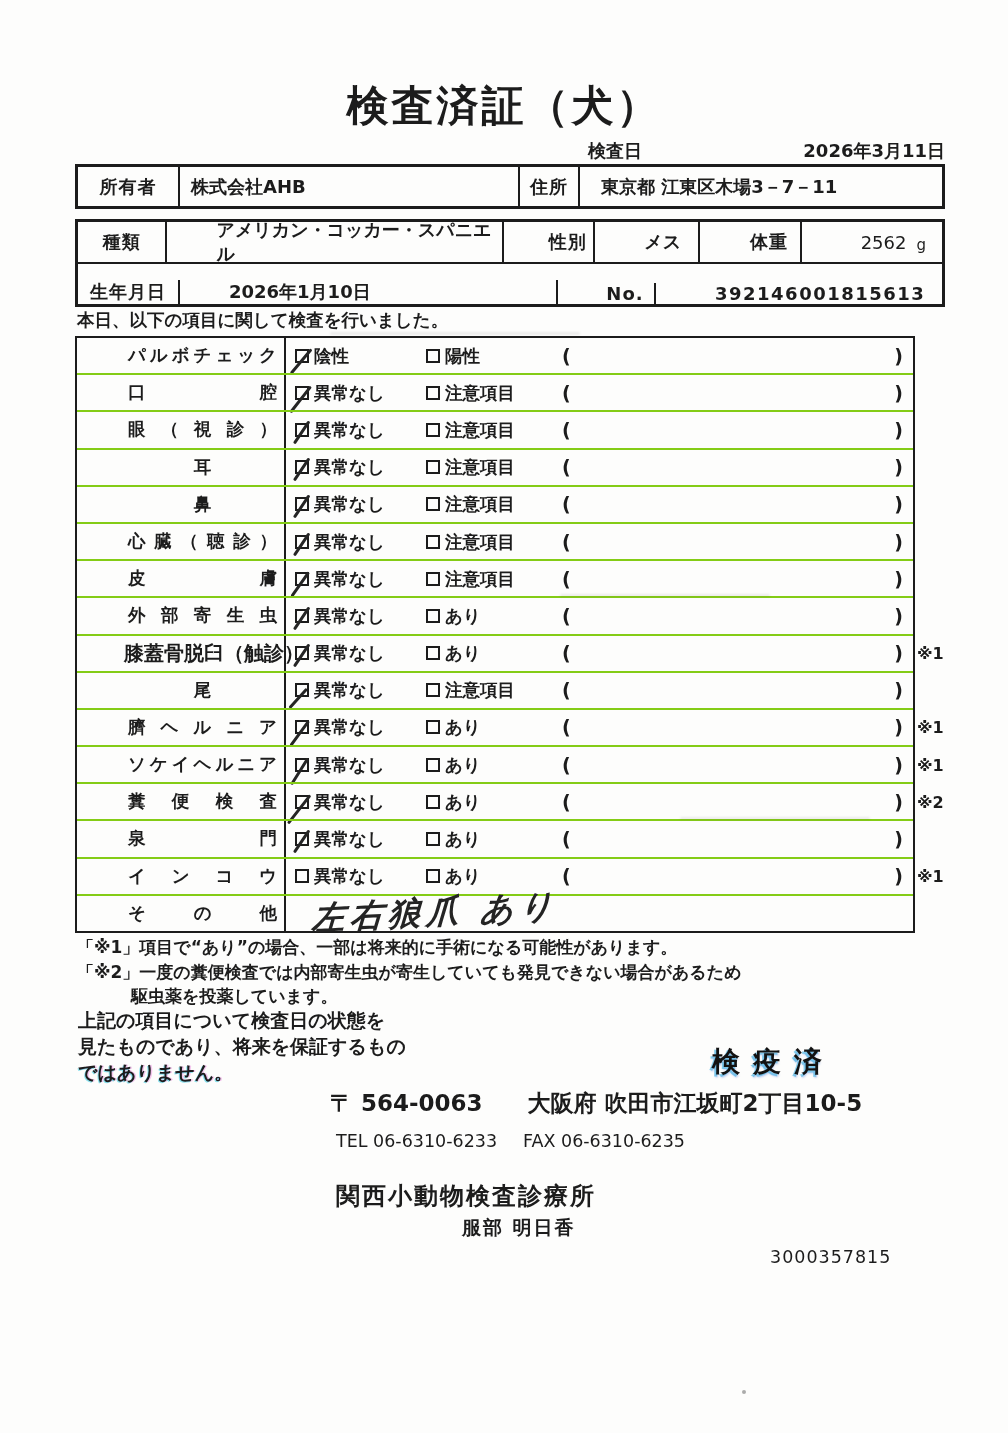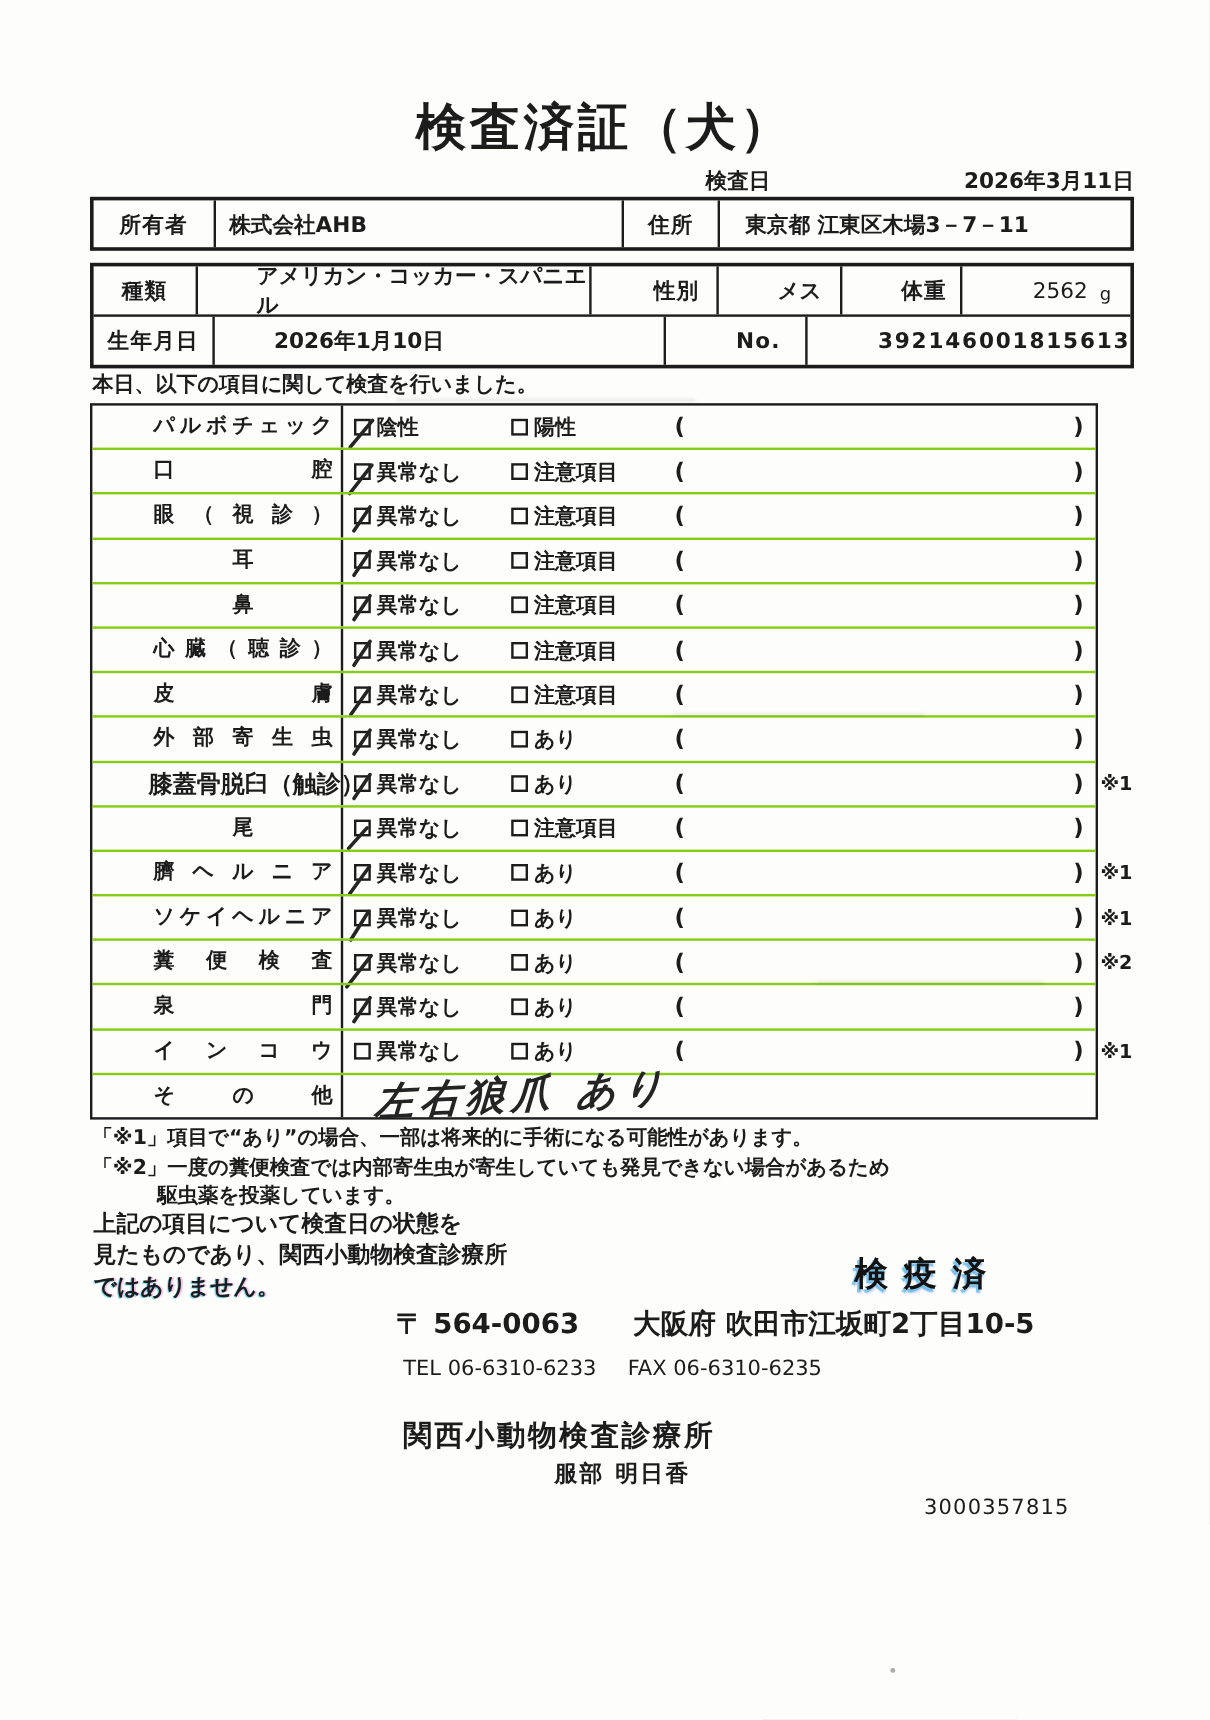--- a/index.html
+++ b/index.html
@@ -11,26 +11,26 @@
   .abs{position:absolute;}
   
   .title{top:78px;left:0;width:100%;text-align:center;font-size:42px;font-weight:bold;letter-spacing:3px;}
   
   .examrow{top:139px;left:588px;width:357px;display:flex;justify-content:space-between;font-size:18px;font-weight:600;}
   
   .htable{left:75px;width:870px;border:3px solid #1c1c1c;box-sizing:border-box;background:#fdfdfc;}
   .t1{top:164px;height:45px;display:flex;}
   .t2{top:219px;height:88px;display:flex;flex-direction:column;}
   .hrow{display:flex;flex:1;min-height:0;gap:38px;}
-  .hrow + .hrow{border-top:2.5px solid #1c1c1c;}
+  .hrow + .hrow{border-top:2.5px solid #1c1c1c;align-items:flex-end;}
   .cell{border-right:2.5px solid #1c1c1c;display:flex;align-items:center;box-sizing:border-box;font-size:18px;}
   .cell.last{border-right:none;padding-left:21px;}
   .lab{justify-content:center;font-weight:600;letter-spacing:1px;}
   .val{padding-left:11px;font-weight:600;}
-  .w102{width:102px;}.w340{width:340px;}.w80{width:80px;}.w93{width:75px;}.w72{width:72px;}
+  .w102{width:102px;}.w340{width:340px;}.w80{width:60px;}.w93{width:75px;}.w72{width:72px;}
   .flex1{flex:1;}
   .wval{flex:1;justify-content:flex-end;padding-right:16px;gap:10px;}
   .wunit{font-size:15px;position:relative;top:3px;}
   .numv{letter-spacing:1.5px;}
   
   .intro{top:308px;left:77px;font-size:17.5px;font-weight:600;}
   
   .ctable{top:336px;left:75px;width:840px;height:597px;border:2.5px solid #1c1c1c;box-sizing:border-box;
     display:flex;flex-direction:column;background:transparent;}
   .crow{flex:1;display:flex;position:relative;min-height:0;padding-left:44px;}
@@ -421,21 +421,21 @@
     </div>
 
   </div>
 
   <div class="abs fn fn1">「※1」項目で“あり”の場合、一部は将来的に手術になる可能性があります。</div>
   <div class="abs fn fn2">「※2」一度の糞便検査では内部寄生虫が寄生していても発見できない場合があるため</div>
   <div class="abs fn fn2b">駆虫薬を投薬しています。</div>
 
   <div class="abs disc">
     <div>上記の項目について検査日の状態を</div>
-    <div>見たものであり、関西小動物検査診療所</div>
+    <div>見たものであり、将来を保証するもの</div>
     <div class="l3">ではありません。</div>
   </div>
 
   <div class="abs stamp">検疫済</div>
 
   <div class="abs postal">
     <span>〒 564-0063</span>
     <span>大阪府 吹田市江坂町2丁目10-5</span>
   </div>
   <div class="abs tel">

